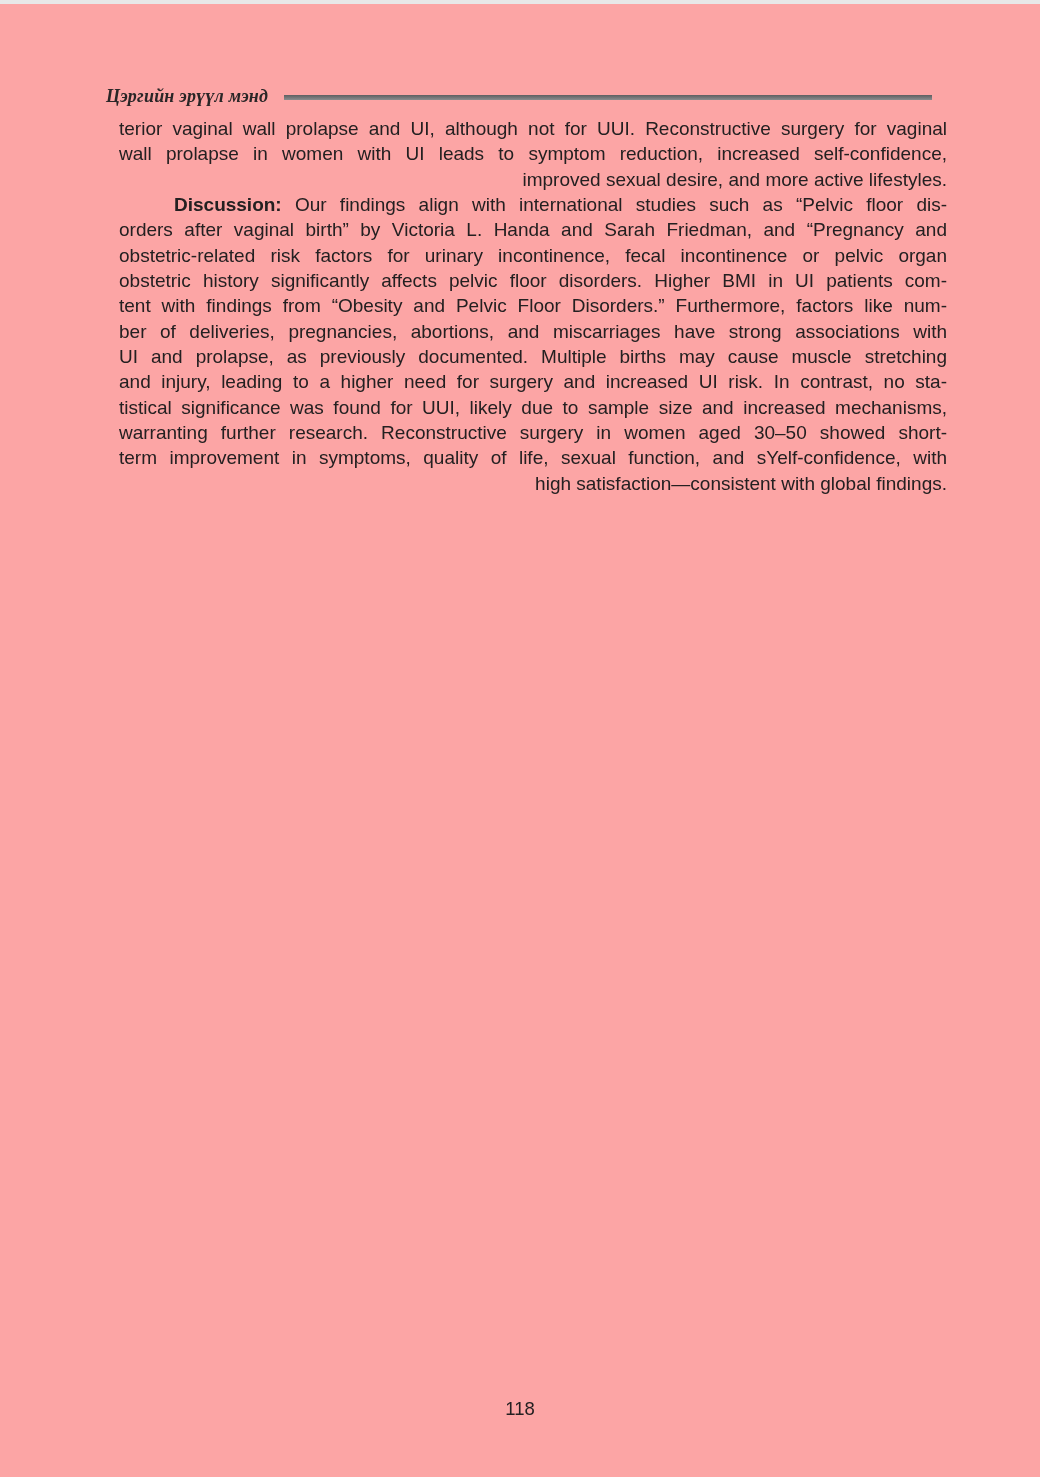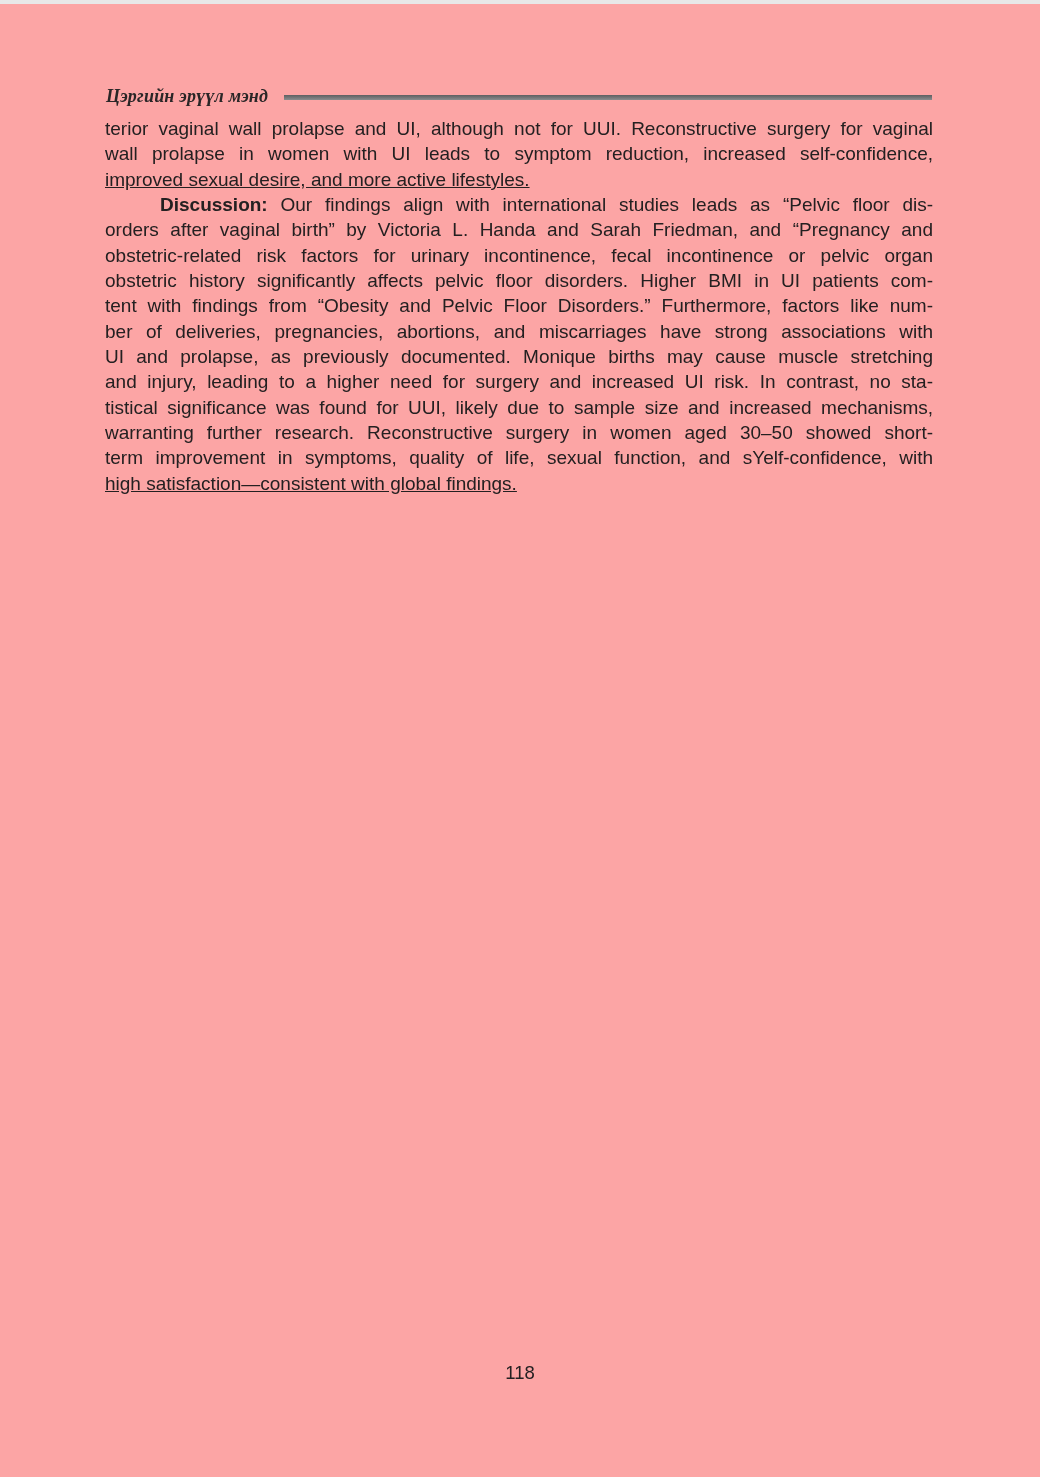--- a/index.html
+++ b/index.html
@@ -34,45 +34,45 @@
   }
   .header-rule {
     flex: 1;
     height: 5px;
     margin-left: 16px;
     margin-top: 2px;
     background: linear-gradient(to bottom, #5e5f61, #8b8c8e);
   }
   .body-text {
     position: absolute;
-    left: 105px;
+    left: 119px;
     top: 112px;
     width: 828px;
     font-size: 19px;
     line-height: 25.35px;
   }
   .line {
     height: 25.35px;
     overflow: hidden;
     text-align: justify;
   }
   .line::after {
     content: "";
     display: inline-block;
     width: 100%;
     height: 0;
   }
-  .line.last { text-align: left; text-decoration: underline; }
+  .line.last { text-align: right; }
   .line.last::after { content: none; }
   .line.indent { text-indent: 55px; }
   .bold { font-weight: bold; }
   .page-footer {
     position: absolute;
     left: 0;
-    top: 1358px;
+    top: 1394px;
     width: 100%;
     text-align: center;
     font-size: 18.5px;
     color: #242021;
   }
 </style>
 </head>
 <body>
 
 <div class="page">
@@ -80,28 +80,28 @@
   <header class="page-header">
     <span class="journal-title">Цэргийн эрүүл мэнд</span>
     <span class="header-rule"></span>
   </header>
 
   <main class="body-text">
     <div class="line">terior vaginal wall prolapse and UI, although not for UUI. Reconstructive surgery for vaginal</div>
     <div class="line">wall prolapse in women with UI leads to symptom reduction, increased self-confidence,</div>
     <div class="line last">improved sexual desire, and more active lifestyles.</div>
 
-    <div class="line indent"><span class="bold">Discussion:</span><span> Our findings align with international studies leads as “Pelvic floor dis-</span></div>
+    <div class="line indent"><span class="bold">Discussion:</span><span> Our findings align with international studies such as “Pelvic floor dis-</span></div>
 
     <div class="line">orders after vaginal birth” by Victoria L. Handa and Sarah Friedman, and “Pregnancy and</div>
     <div class="line">obstetric-related risk factors for urinary incontinence, fecal incontinence or pelvic organ</div>
     <div class="line">obstetric history significantly affects pelvic floor disorders. Higher BMI in UI patients com-</div>
     <div class="line">tent with findings from “Obesity and Pelvic Floor Disorders.” Furthermore, factors like num-</div>
     <div class="line">ber of deliveries, pregnancies, abortions, and miscarriages have strong associations with</div>
-    <div class="line">UI and prolapse, as previously documented. Monique births may cause muscle stretching</div>
+    <div class="line">UI and prolapse, as previously documented. Multiple births may cause muscle stretching</div>
     <div class="line">and injury, leading to a higher need for surgery and increased UI risk. In contrast, no sta-</div>
     <div class="line">tistical significance was found for UUI, likely due to sample size and increased mechanisms,</div>
     <div class="line">warranting further research. Reconstructive surgery in women aged 30–50 showed short-</div>
     <div class="line">term improvement in symptoms, quality of life, sexual function, and sYelf-confidence, with</div>
     <div class="line last">high satisfaction—consistent with global findings.</div>
   </main>
 
   <footer class="page-footer">
     <span>118</span>
   </footer>

